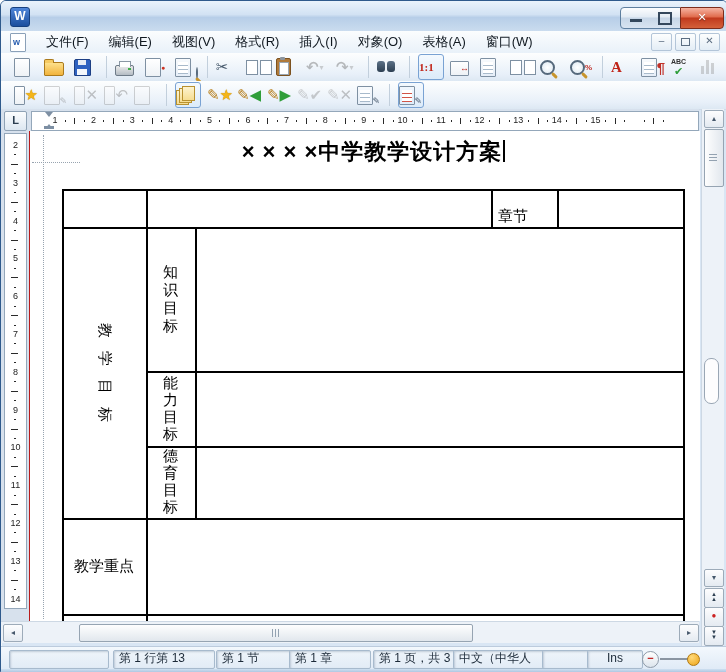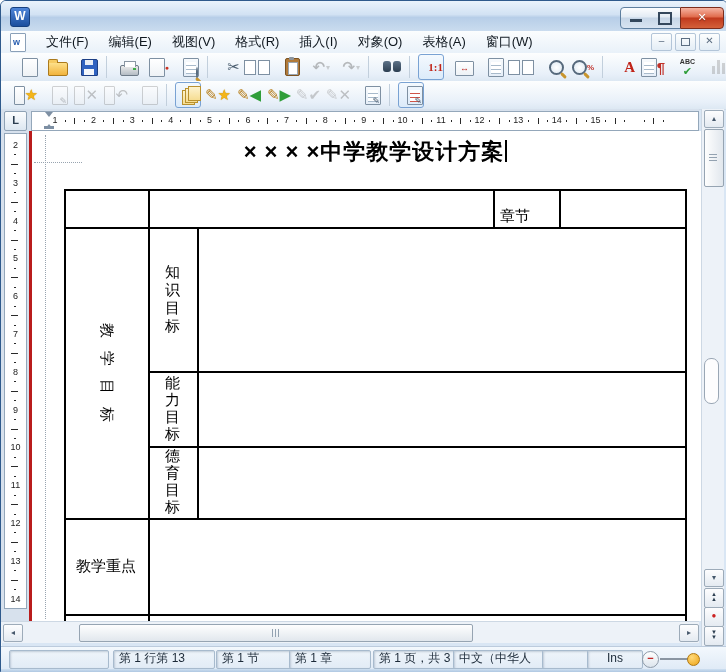--- a/index.html
+++ b/index.html
@@ -24,21 +24,21 @@
   .menu-item{font-size:13px;color:#101820;padding:3px 10px;white-space:nowrap}
   .mdi-btns{margin-left:auto;display:flex;gap:3px;margin-right:7px}
   .mdi-btn{width:19px;height:16px;border:1px solid #b3c5d8;border-radius:2px;background:linear-gradient(#fdfefe,#e3edf6);font-size:10px;color:#5c6e82;text-align:center;line-height:14px}
   .mdi-restore{display:inline-block;width:7px;height:6px;border:1px solid #5c6e82;margin-top:4px}
 
   
   .toolbar{position:absolute;left:0;width:726px;height:28px;background:linear-gradient(#fdfefe,#e8f0f9 75%,#dde8f3);border-bottom:1px solid #cfdbe8;display:flex;align-items:center;padding-left:10px}
   #toolbar1{top:52px}
   #toolbar2{top:80px}
   .tsep{width:1px;height:22px;background:#c2cfdc;margin:0 5px;flex:none}
-  .ico{width:24px;height:24px;margin:0 3px;display:flex;align-items:center;justify-content:flex-end;position:relative;border-radius:3px;flex:none;font-size:15px;color:#46586c}
+  .ico{width:24px;height:24px;margin:0 3px;display:flex;align-items:center;justify-content:flex-start;position:relative;border-radius:3px;flex:none;font-size:15px;color:#46586c}
   .ico.act{border:1px solid #79a2d3;background:linear-gradient(#f4f9fe,#dcebfa)}
   .ico.dis{opacity:.38;filter:grayscale(1)}
   .ov{position:absolute;font-size:9px;line-height:9px;right:1px;bottom:1px}
   .pg{width:14px;height:17px;background:linear-gradient(#fff,#eef2f6);border:1px solid #7e90a2;border-radius:1px;position:relative}
   .pg.lines{background-image:repeating-linear-gradient(#fff 0 3px,#a8bacb 3px 4px);background-size:10px 12px;background-position:2px 3px;background-repeat:no-repeat}
   .pg.redlines{background-image:repeating-linear-gradient(#fff 0 3px,#d05548 3px 4px);background-size:10px 12px;background-position:2px 3px;background-repeat:no-repeat}
   .pg-sm{width:10px;height:13px;background:#fff;border:1px solid #7e90a2;position:absolute}
   .folder{width:18px;height:12px;background:linear-gradient(#fde08a,#f1b33c);border:1px solid #ab7a1c;border-radius:1px 2px 2px 1px;position:relative;margin-top:4px}
   .folder::before{content:"";position:absolute;left:-1px;top:-4px;width:8px;height:3px;background:#f6cb63;border:1px solid #ab7a1c;border-bottom:none;border-radius:2px 2px 0 0}
   .floppy{width:15px;height:15px;background:#2f62c0;border:1px solid #1d3f84;border-radius:2px 2px 1px 1px;position:relative}
@@ -93,21 +93,21 @@
   .ind-top{position:absolute;left:13px;top:0;width:0;height:0;border:4px solid transparent;border-top:5px solid #7d8fa3}
   .ind-bot{position:absolute;left:13px;top:8px;width:0;height:0;border:4px solid transparent;border-bottom:5px solid #7d8fa3}
   .ind-box{position:absolute;left:12px;top:14px;width:10px;height:3px;background:#7d8fa3}
   .vruler-strip{position:absolute;left:0;top:130px;width:28px;height:490px;background:#d7e1ed}
   #vruler{position:absolute;left:3px;top:2px;width:21px;height:474px;background:#fff;border:1px solid #94a7ba;overflow:hidden}
   .vnum{position:absolute;left:6px;font-size:9px;color:#1c1c1c;transform:translateY(-50%);line-height:10px}
   .vtick{position:absolute;left:6px;width:7px;height:1px;background:#2a2a2a}
   .vdot{position:absolute;left:9px;width:2px;height:1px;background:#2a2a2a}
 
   
-  #docarea{position:absolute;left:28px;top:130px;width:670px;height:490px;background:#fff;overflow:hidden;border-left:3px solid #b91c1c}
+  #docarea{position:absolute;left:28px;top:130px;width:670px;height:490px;background:#fff;overflow:hidden;border-left:1px solid #b91c1c}
   #page{position:absolute;left:2px;top:0;width:667px;height:490px;background:#fff;color:#000;font-family:"Liberation Serif","DejaVu Serif",serif}
   .tb-v{position:absolute;left:11px;top:4px;height:484px;border-left:1px dotted #98a4b0}
   .tb-h{position:absolute;left:0;top:31px;width:48px;border-top:1px dotted #98a4b0}
   #doc-title{position:absolute;left:30px;top:6px;width:623px;text-align:center;font-size:22px;font-weight:bold;letter-spacing:1px;font-family:"Liberation Sans","DejaVu Sans",sans-serif;white-space:nowrap}
   .caret{display:inline-block;width:2px;height:22px;background:#000;vertical-align:-3px;margin-left:1px}
   #dateline{position:absolute;left:30px;top:39px;width:621px;text-align:right;font-size:15px;white-space:nowrap}
   #tbl{position:absolute;left:30px;top:58px;width:623px;height:432px}
   .ln{position:absolute;background:#000}
   .cell{position:absolute;display:flex;align-items:center;justify-content:center;font-size:15px}
   .vcell{flex-direction:column}

